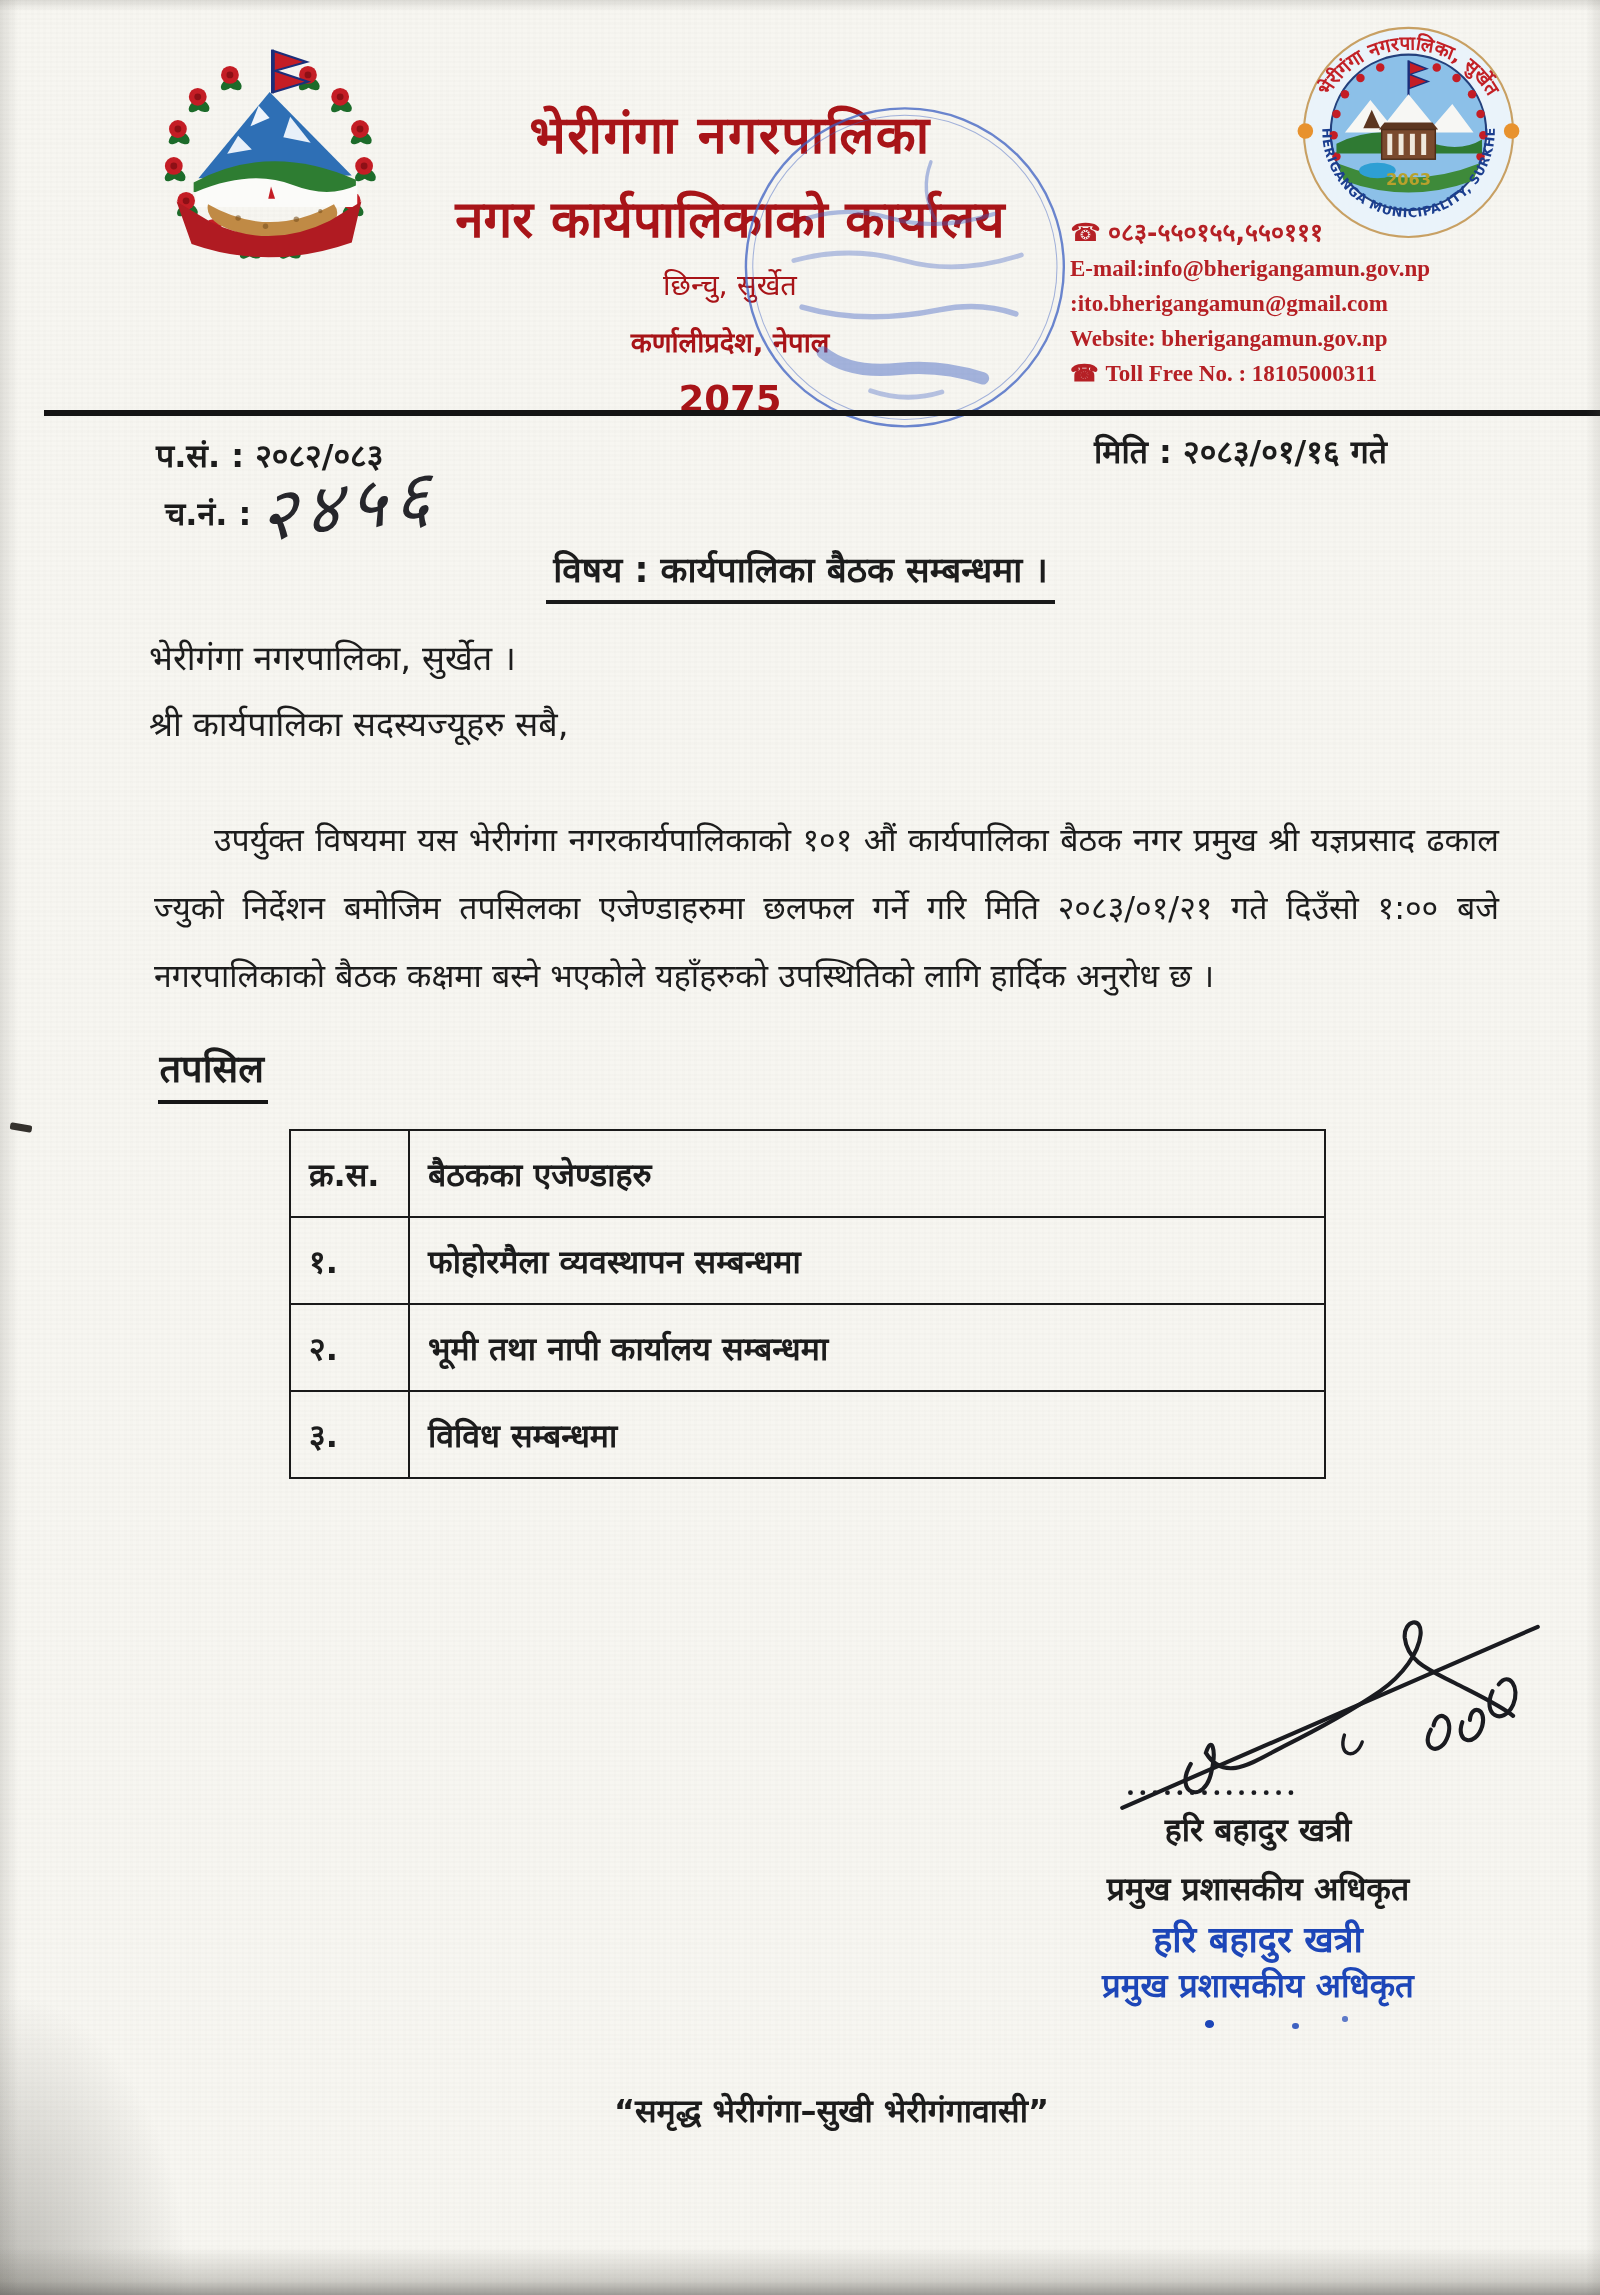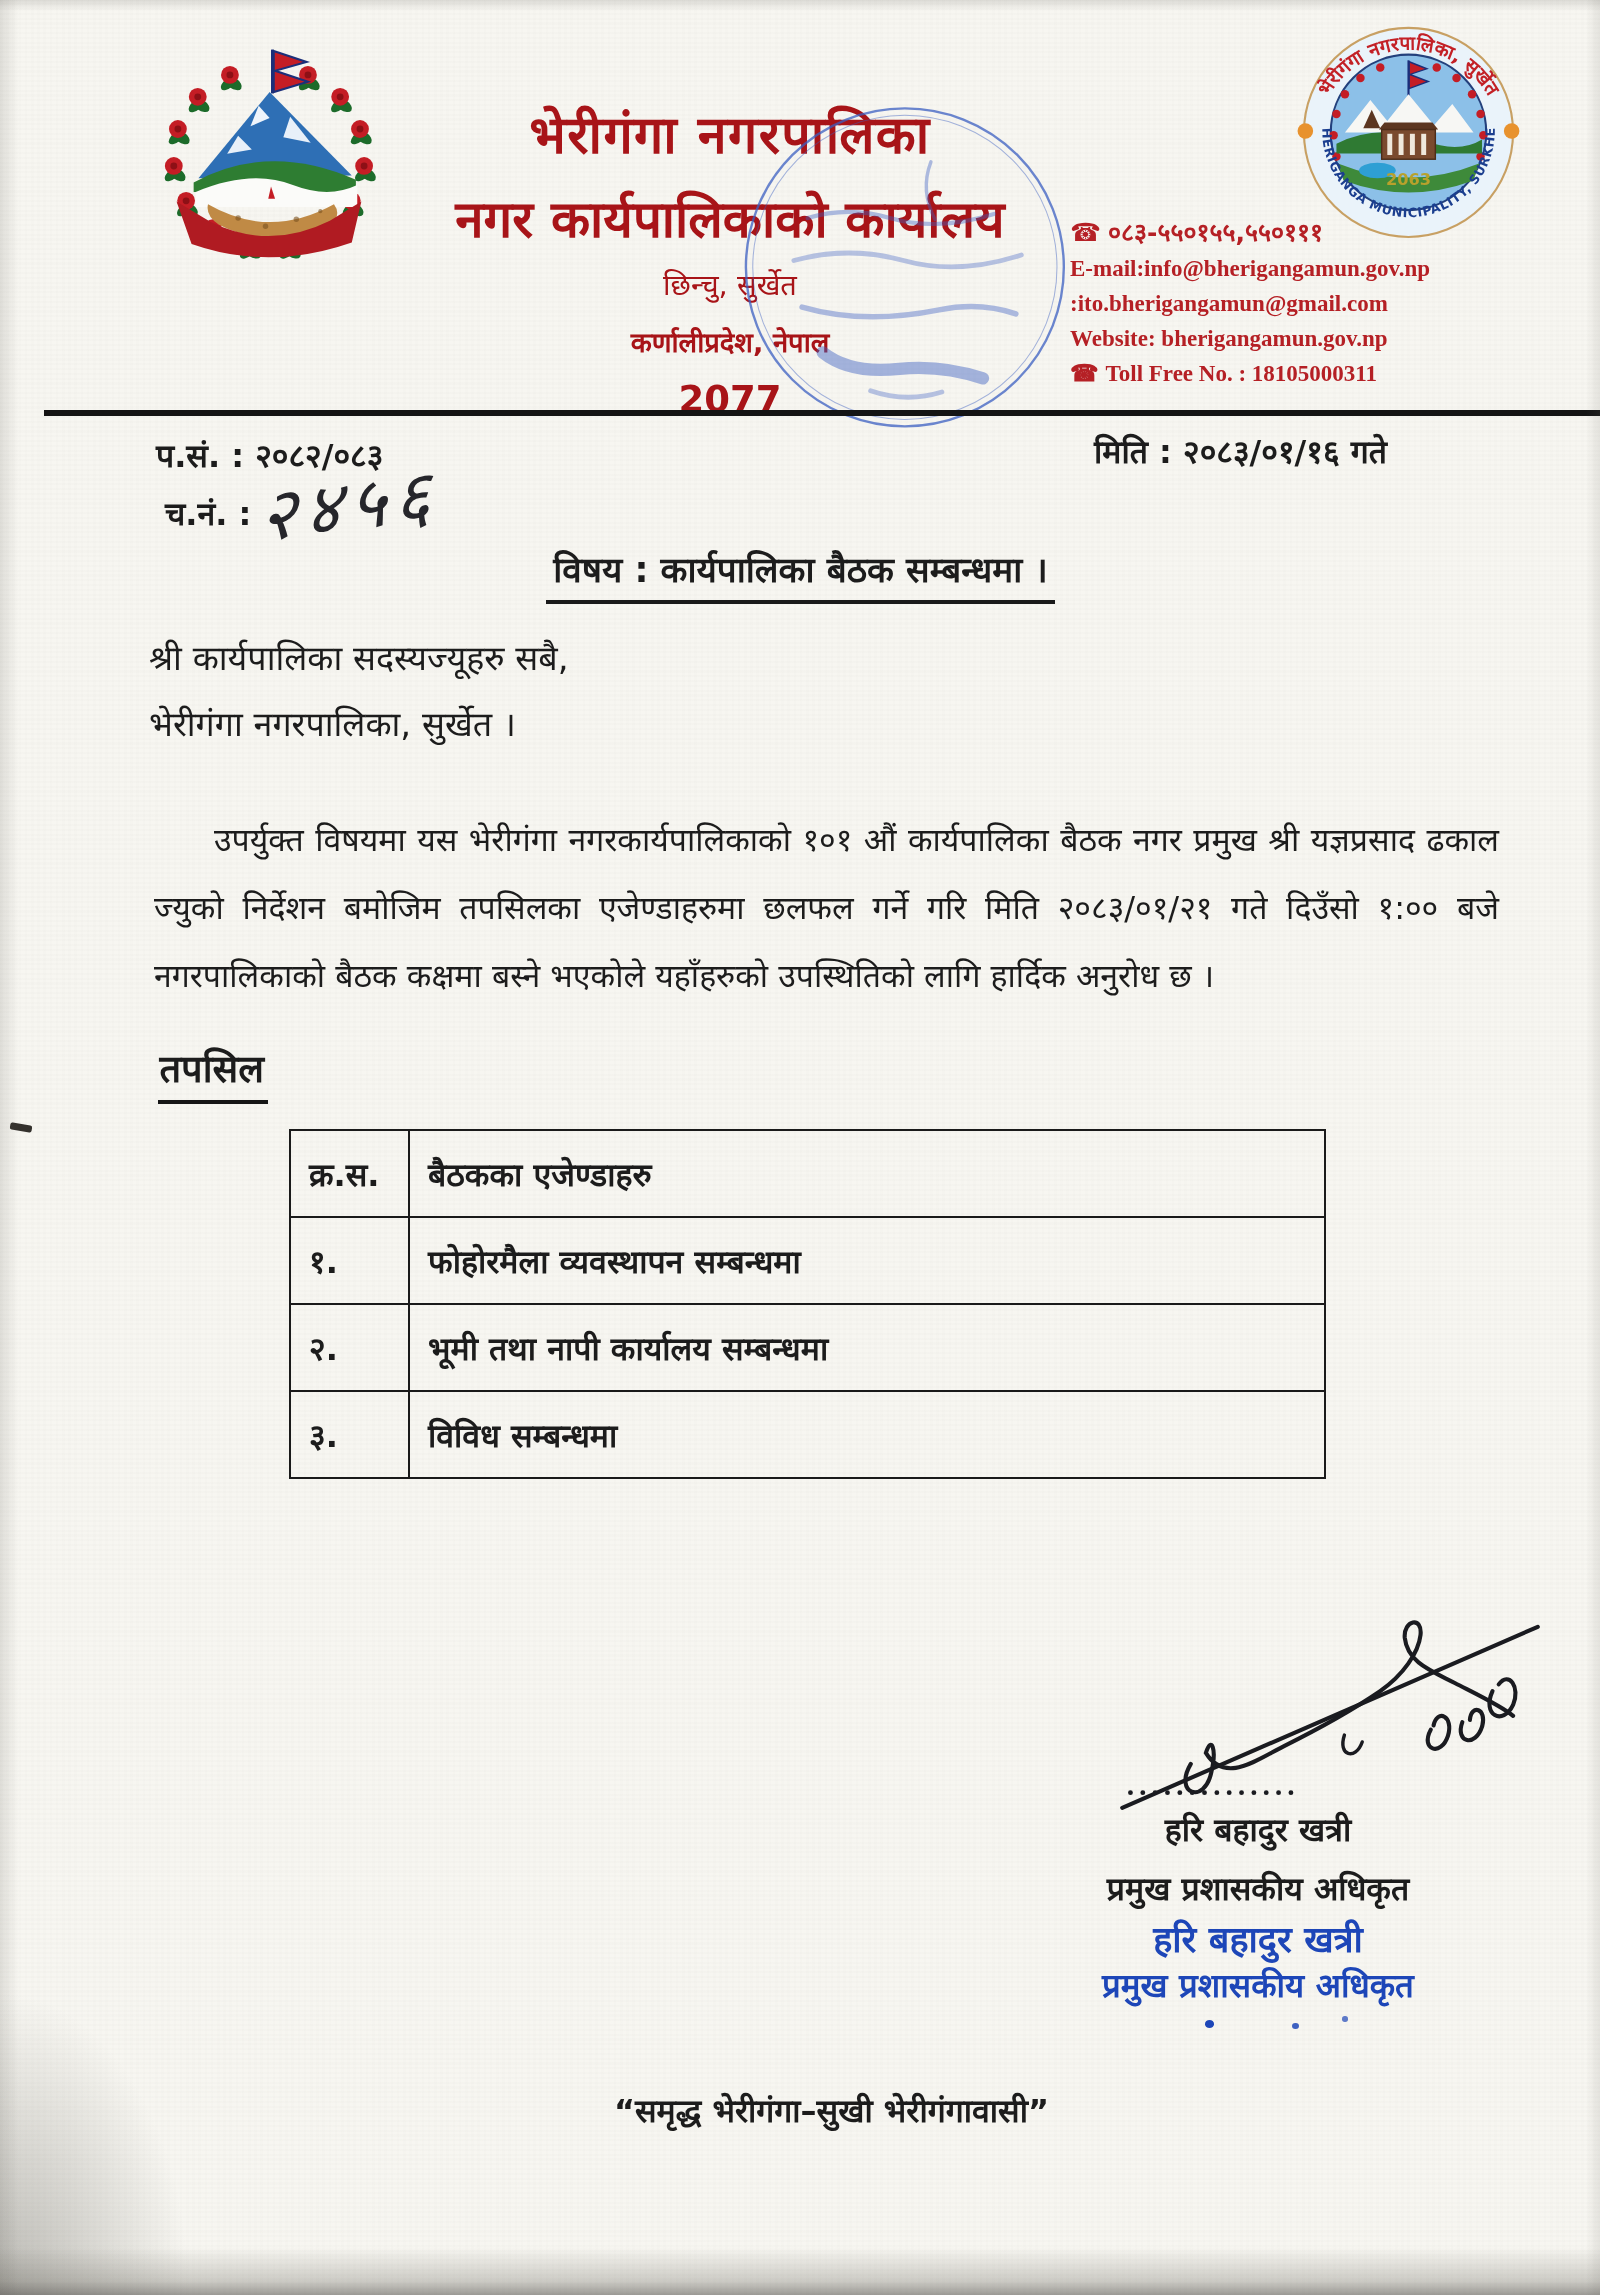--- a/index.html
+++ b/index.html
@@ -181,21 +181,21 @@
         <textPath href="#sealBot" startOffset="50%" text-anchor="middle">BHERIGANGA MUNICIPALITY, SURKHET</textPath>
       </text>
     </svg>
   </div>
 
   <div class="header-center">
     <div class="hc-municipality">भेरीगंगा नगरपालिका</div>
     <div class="hc-office">नगर कार्यपालिकाको कार्यालय</div>
     <div class="hc-place">छिन्चु, सुर्खेत</div>
     <div class="hc-province">कर्णालीप्रदेश, नेपाल</div>
-    <div class="hc-year">2077</div>
+    <div class="hc-year">2075</div>
   </div>
 
   <div class="stamp-header">
     <svg viewBox="0 0 520 540" width="357" height="370" aria-hidden="true">
       <g stroke="#3b5fc2" fill="none" stroke-linecap="round">
         <circle cx="262" cy="272" r="232" stroke-width="3.5" opacity="0.75"></circle>
         <circle cx="262" cy="272" r="222" stroke-width="1.5" opacity="0.45"></circle>
         <path d="M120,200 q60,-18 120,0 q70,20 152,-6" stroke-width="6" opacity="0.40"></path>
         <path d="M100,262 q80,-22 160,0 q80,22 172,-8" stroke-width="7" opacity="0.35"></path>
         <path d="M112,330 q90,26 200,4 q60,-12 112,6" stroke-width="8" opacity="0.40"></path>
@@ -229,22 +229,22 @@
     <span>२०८३/०१/१६ गते</span>
   </div>
   <div class="dispatch-label">च.नं. :</div>
   <div class="dispatch-value">२४५६</div>
 
   <div class="subject-wrap">
     <span class="subject">विषय : कार्यपालिका बैठक सम्बन्धमा ।</span>
   </div>
 
   <div class="recipient">
+    <div>भेरीगंगा नगरपालिका, सुर्खेत ।</div>
     <div>श्री कार्यपालिका सदस्यज्यूहरु सबै,</div>
-    <div>भेरीगंगा नगरपालिका, सुर्खेत ।</div>
   </div>
 
   <div class="body-para">उपर्युक्त विषयमा यस भेरीगंगा नगरकार्यपालिकाको १०१ औं कार्यपालिका बैठक नगर प्रमुख श्री यज्ञप्रसाद ढकाल ज्युको निर्देशन बमोजिम तपसिलका एजेण्डाहरुमा छलफल गर्ने गरि मिति २०८३/०१/२१ गते दिउँसो १:०० बजे नगरपालिकाको बैठक कक्षमा बस्ने भएकोले यहाँहरुको उपस्थितिको लागि हार्दिक अनुरोध छ ।</div>
 
   <div class="tapasil">तपसिल</div>
 
   <table class="agenda-table">
     <thead>
       <tr>
         <th class="col-sn">क्र.स.</th>

